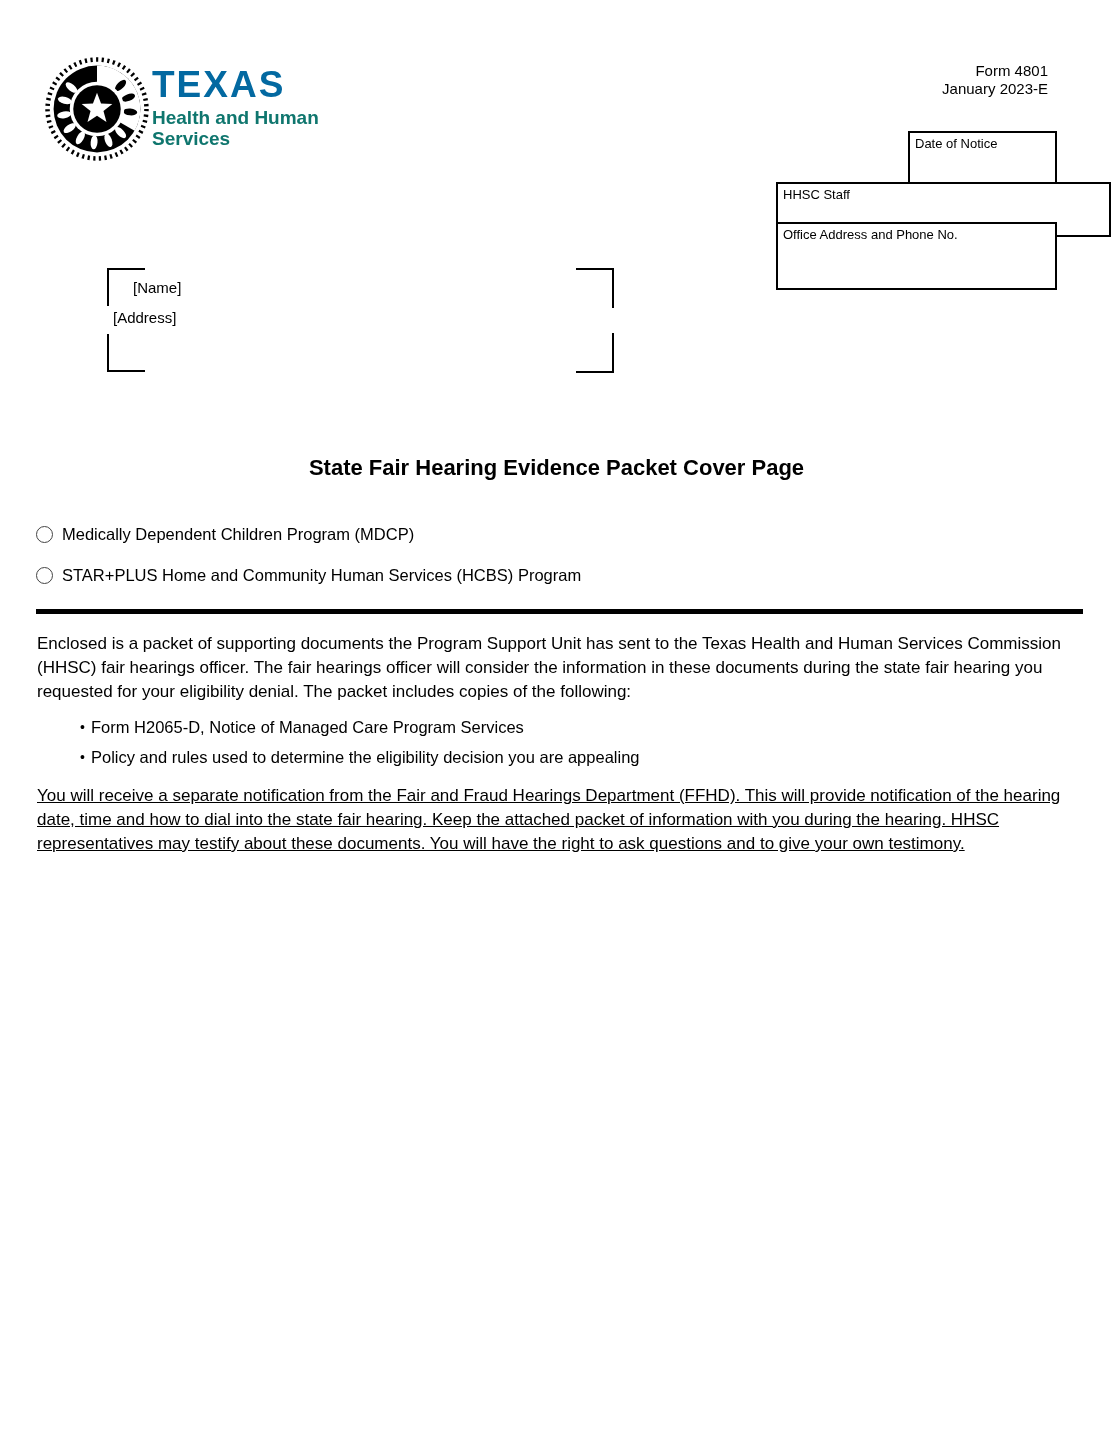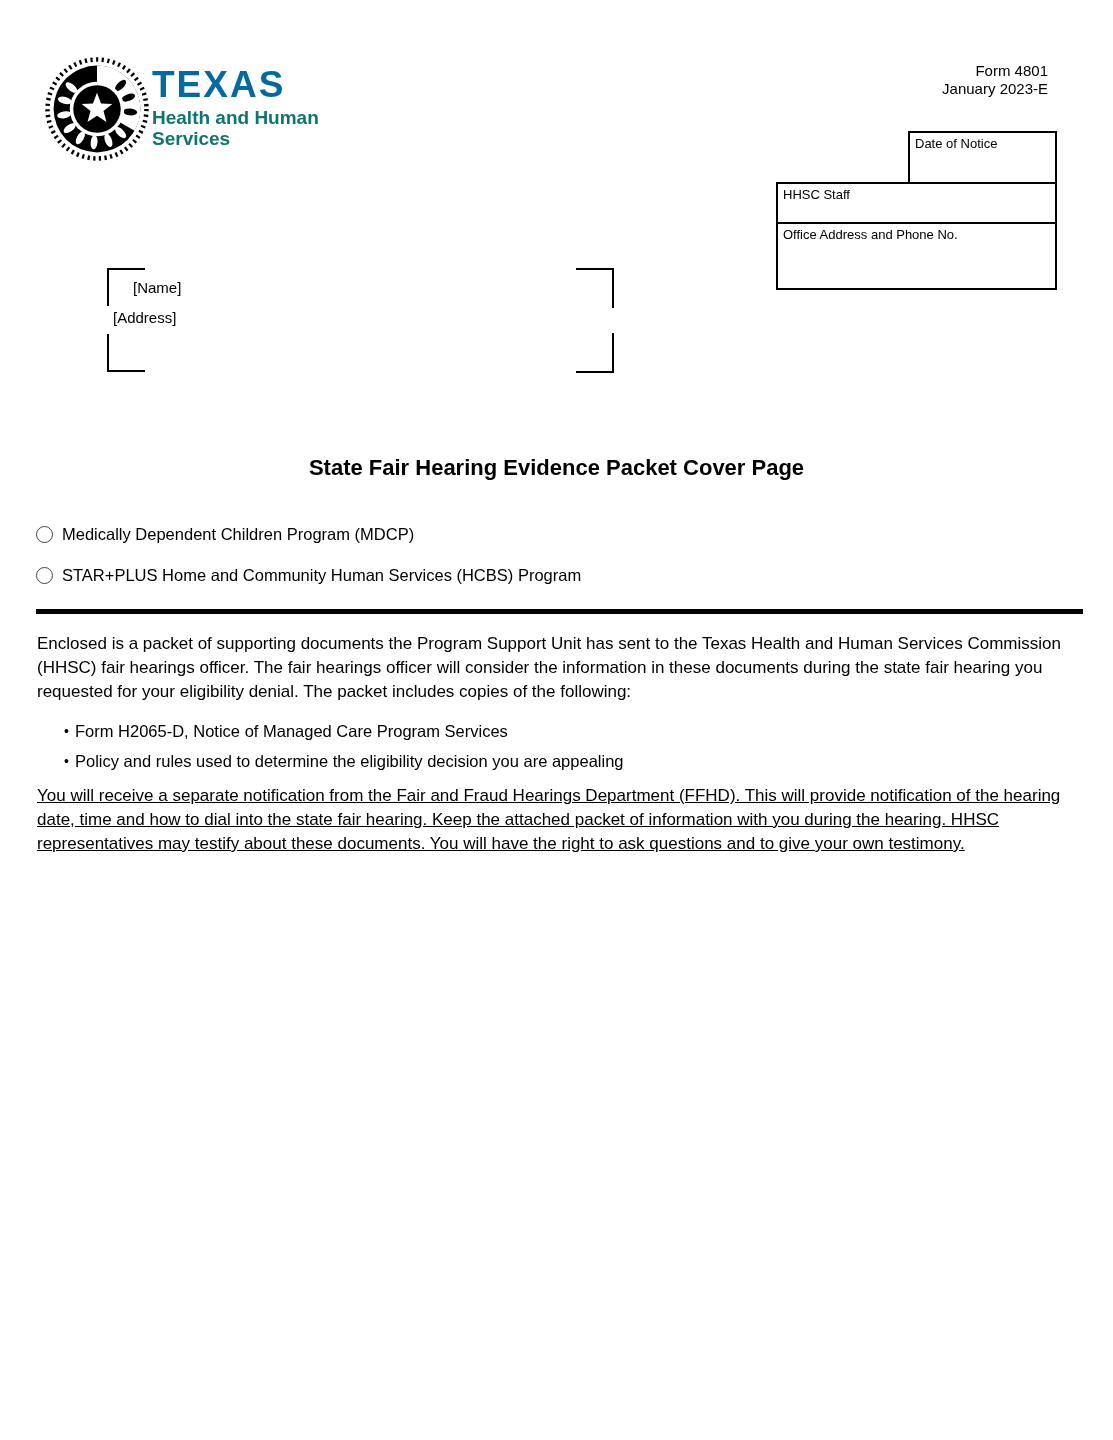--- a/index.html
+++ b/index.html
@@ -24,21 +24,21 @@
     font-size:19px;font-weight:bold;line-height:21px;letter-spacing:0px;
     color:#0f766e;margin-top:5px;
   }
   
   .formid{position:absolute;right:65px;top:62px;text-align:right;font-size:15px;line-height:18px;}
   .formid .num{font-weight:normal;}
   
   .fieldbox{position:absolute;border:2px solid #000;background:#fff;box-sizing:border-box;}
   .fieldbox .lab{font-size:13px;padding:3px 5px;}
   .box-date{left:908px;top:131px;width:149px;height:53px;}
-  .box-staff{left:776px;top:182px;width:281px;height:55px;}
+  .box-staff{left:776px;top:182px;width:335px;height:55px;}
   .box-office{left:776px;top:222px;width:281px;height:68px;}
   
   .crop{position:absolute;box-sizing:border-box;}
   .crop-tl{left:107px;top:268px;width:38px;height:38px;border-top:2px solid #000;border-left:2px solid #000;}
   .crop-bl{left:107px;top:334px;width:38px;height:38px;border-bottom:2px solid #000;border-left:2px solid #000;}
   .crop-tr{left:576px;top:268px;width:38px;height:40px;border-top:2px solid #000;border-right:2px solid #000;}
   .crop-br{left:576px;top:333px;width:38px;height:40px;border-bottom:2px solid #000;border-right:2px solid #000;}
   .addr-line{position:absolute;left:113px;font-size:15px;}
   .addr-name{top:279px;margin-left:20px;}
   .addr-street{top:309px;}
@@ -55,21 +55,21 @@
     width:15px;height:15px;border:1.6px solid #444;border-radius:50%;
     background:#fff;flex:0 0 auto;box-sizing:content-box;
   }
   .prog-label{font-size:16.5px;margin-left:9px;white-space:nowrap;}
   
   .rule{position:absolute;left:36px;top:609px;width:1047px;height:5px;background:#000;}
   
   .body-text{position:absolute;left:37px;width:1043px;font-size:17px;line-height:24px;}
   .para1{top:632px;}
   .para2{top:784px;text-decoration:underline;}
-  .bullet-item{position:absolute;left:64px;font-size:16.5px;line-height:32px;}
+  .bullet-item{position:absolute;left:80px;font-size:16.5px;line-height:24px;}
   .b1{top:715px;}
   .b2{top:745px;}
   .bullet-dot{display:inline-block;width:11px;font-size:14px;vertical-align:1px;}
 </style>
 </head>
 <body>
 
 <div class="page">
 
   <svg class="seal" viewBox="0 0 105 105" aria-hidden="true">

